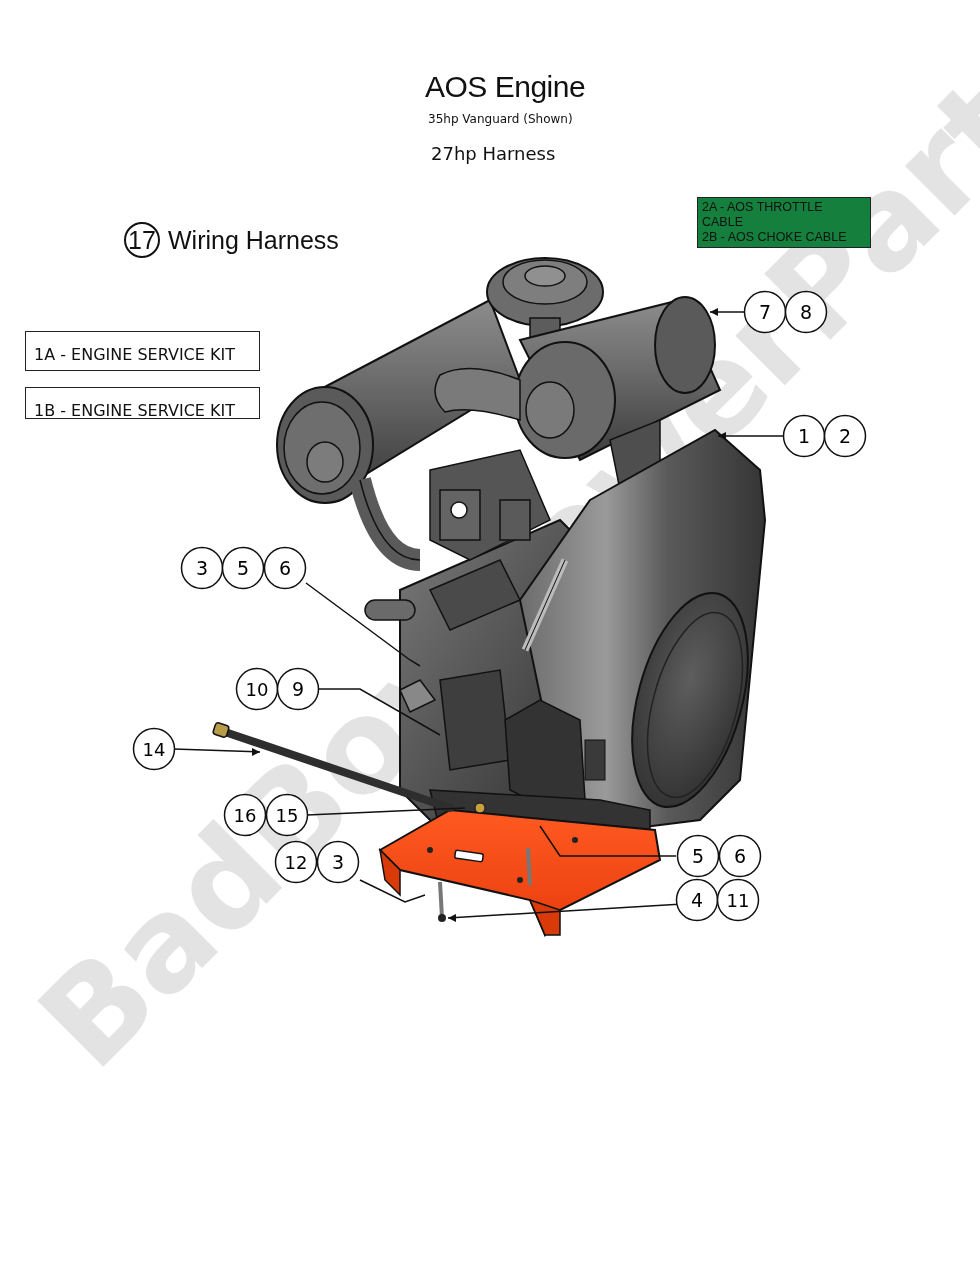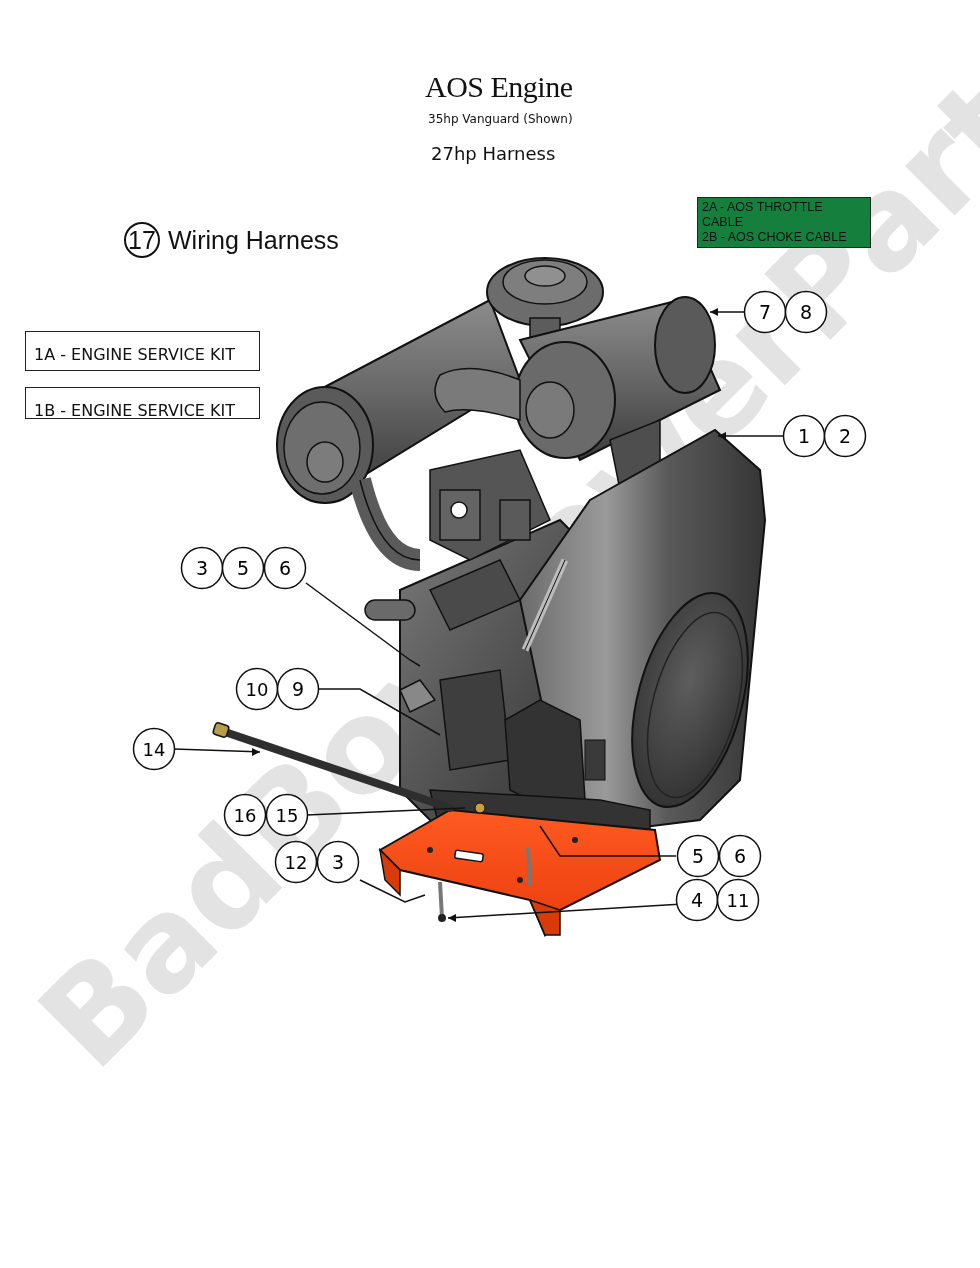--- a/index.html
+++ b/index.html
@@ -1,18 +1,18 @@
 <!DOCTYPE html>
 <html><head>
 <meta charset="utf-8">
 <style>
   html, body { margin: 0; padding: 0; background: #ffffff; }
   body { width: 980px; height: 1268px; position: relative; overflow: hidden; font-family: "DejaVu Sans", sans-serif; color: #111; }
   .abs { position: absolute; }
-  .title { left: 425px; top: 70px; font-size: 30px; font-family: Liberation Serif, serif; font-weight: normal; letter-spacing: -0.5px; }
+  .title { left: 425px; top: 70px; font-size: 30px; font-family: Liberation Sans, sans-serif; font-weight: normal; letter-spacing: -0.5px; }
   .sub1 { left: 428px; top: 112px; font-size: 12px; }
   .sub2 { left: 431px; top: 143px; font-size: 18px; }
   .note-box { border: 1px solid #222; background: #15803d; font-family: "Liberation Sans", sans-serif; font-size: 12.5px; line-height: 15px; padding: 2px 4px; }
   .kit-box { border: 1px solid #222; background: #fff; font-size: 16px; padding: 4px 8px; height: 38px; line-height: 38px; width: 216px; box-sizing: border-box; white-space: nowrap; }
   .legend-row { display: flex; align-items: center; font-family: "Liberation Sans", sans-serif; font-size: 25px; }
   .legend-circle { width: 36px; height: 36px; border: 2px solid #111; border-radius: 50%; box-sizing: border-box; display: flex; align-items: center; justify-content: center; font-size: 25px; font-family: "Liberation Sans", sans-serif; margin-right: 8px; }
   svg text { font-family: "DejaVu Sans", sans-serif; }
   .watermark { fill: #e3e3e3; font-family: "DejaVu Sans", sans-serif; font-weight: bold; }
 </style>
 </head>

